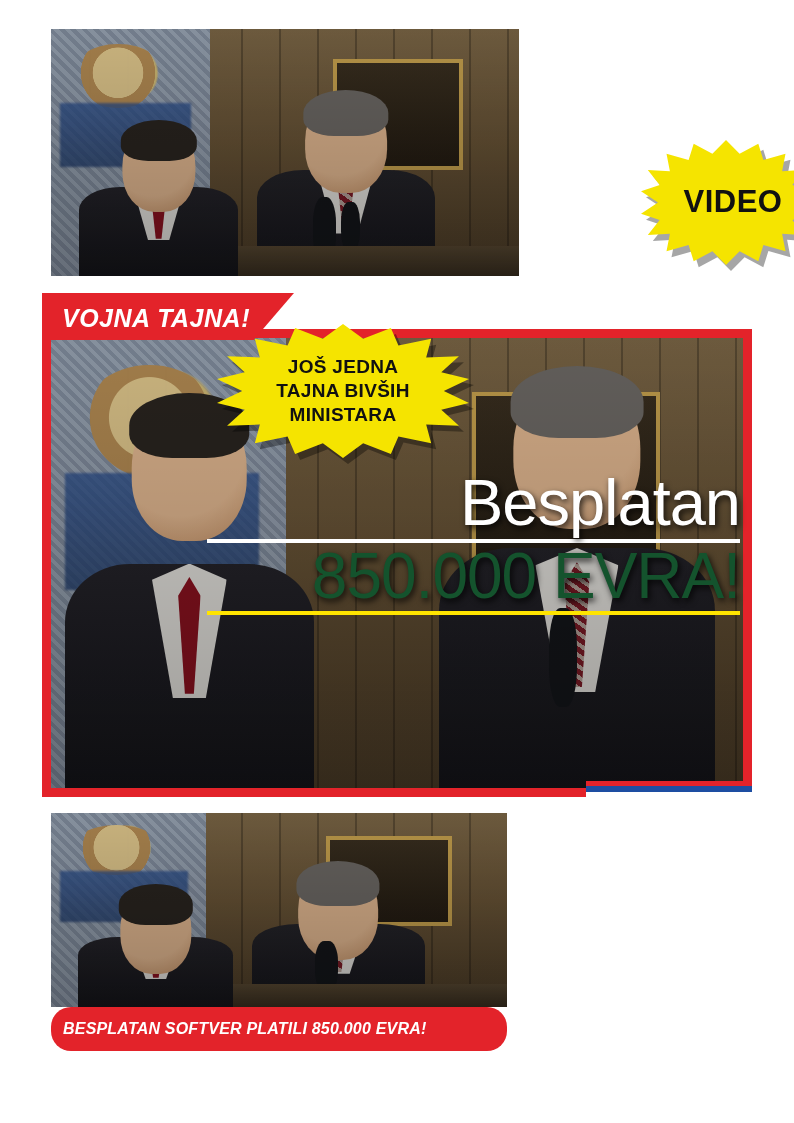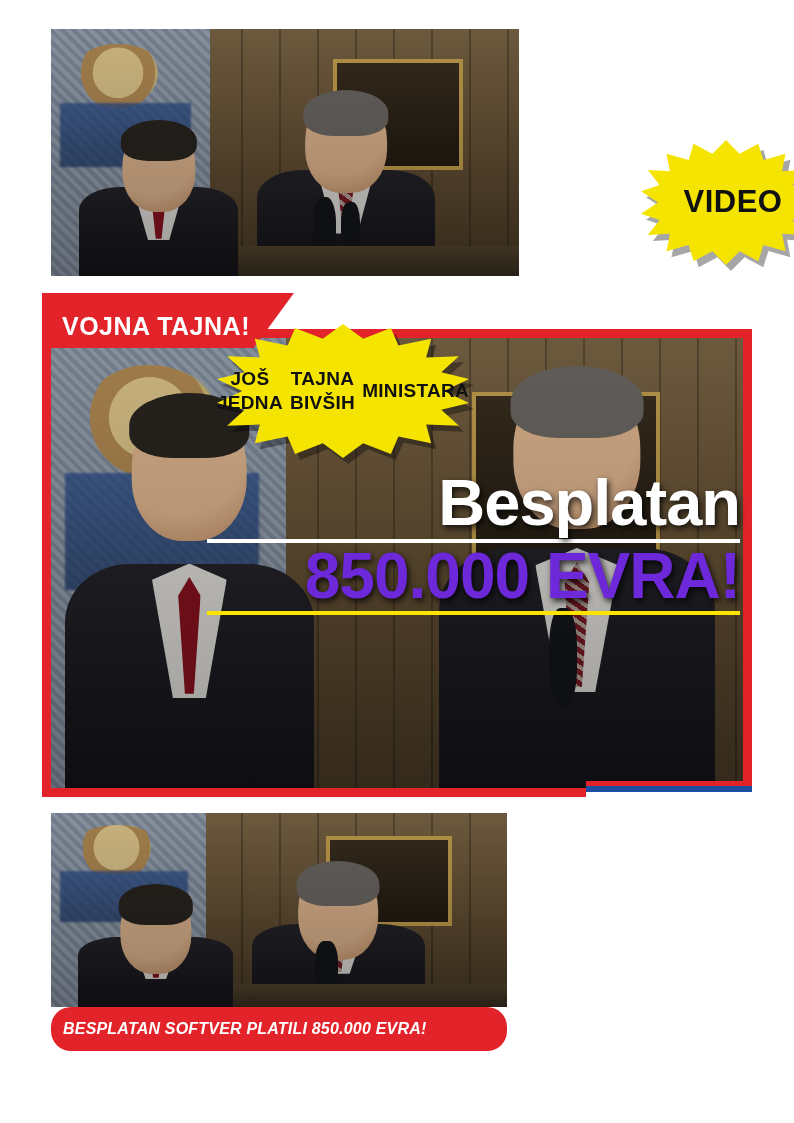--- a/index.html
+++ b/index.html
@@ -211,25 +211,26 @@
     left: 42px;
     top: 293px;
     width: 710px;
     height: 504px;
   }
   #tab-vojna-tajna {
     position: absolute;
     left: 0;
     top: 0;
     height: 43px;
-    padding: 12px 44px 0 20px;
+    padding: 4px 44px 0 20px;
     background: #e3232a;
     color: #fff;
     font-size: 25px;
     font-weight: 700;
+    font-style: italic;
     letter-spacing: .5px;
     display: flex;
     align-items: center;
     clip-path: polygon(0 0, 100% 0, 84% 100%, 0 100%);
     z-index: 3;
   }
   #article-frame {
     position: absolute;
     left: 0;
     top: 36px;
@@ -248,47 +249,48 @@
 
   #burst-tag {
     position: absolute;
     left: 175px;
     top: 31px;
     width: 252px;
     height: 134px;
     z-index: 4;
   }
   #burst-tag .burst-label {
+    flex-direction: column;
     font-size: 19px;
     line-height: 1.28;
     letter-spacing: .3px;
   }
 
   #headline {
     position: absolute;
     left: 165px;
     right: 12px;
     top: 176px;
     z-index: 5;
     text-align: right;
   }
   .hl-line {
     display: block;
     color: #ffffff;
-    font-weight: 700;
+    font-weight: 400;
     font-size: 65px;
     line-height: 1.04;
     letter-spacing: -1px;
     text-shadow: 2px 3px 6px rgba(0,0,0,.8);
     border-bottom: 4px solid #ffffff;
     padding-bottom: 2px;
     white-space: nowrap;
   }
   .hl-line.amount {
-    color: #6d28d9;
+    color: #14532d;
     border-bottom-color: #ffe400;
     font-size: 64px;
   }
 
   #flag-strip {
     position: absolute;
     right: 0;
     bottom: 0;
     width: 166px;
     height: 16px;

